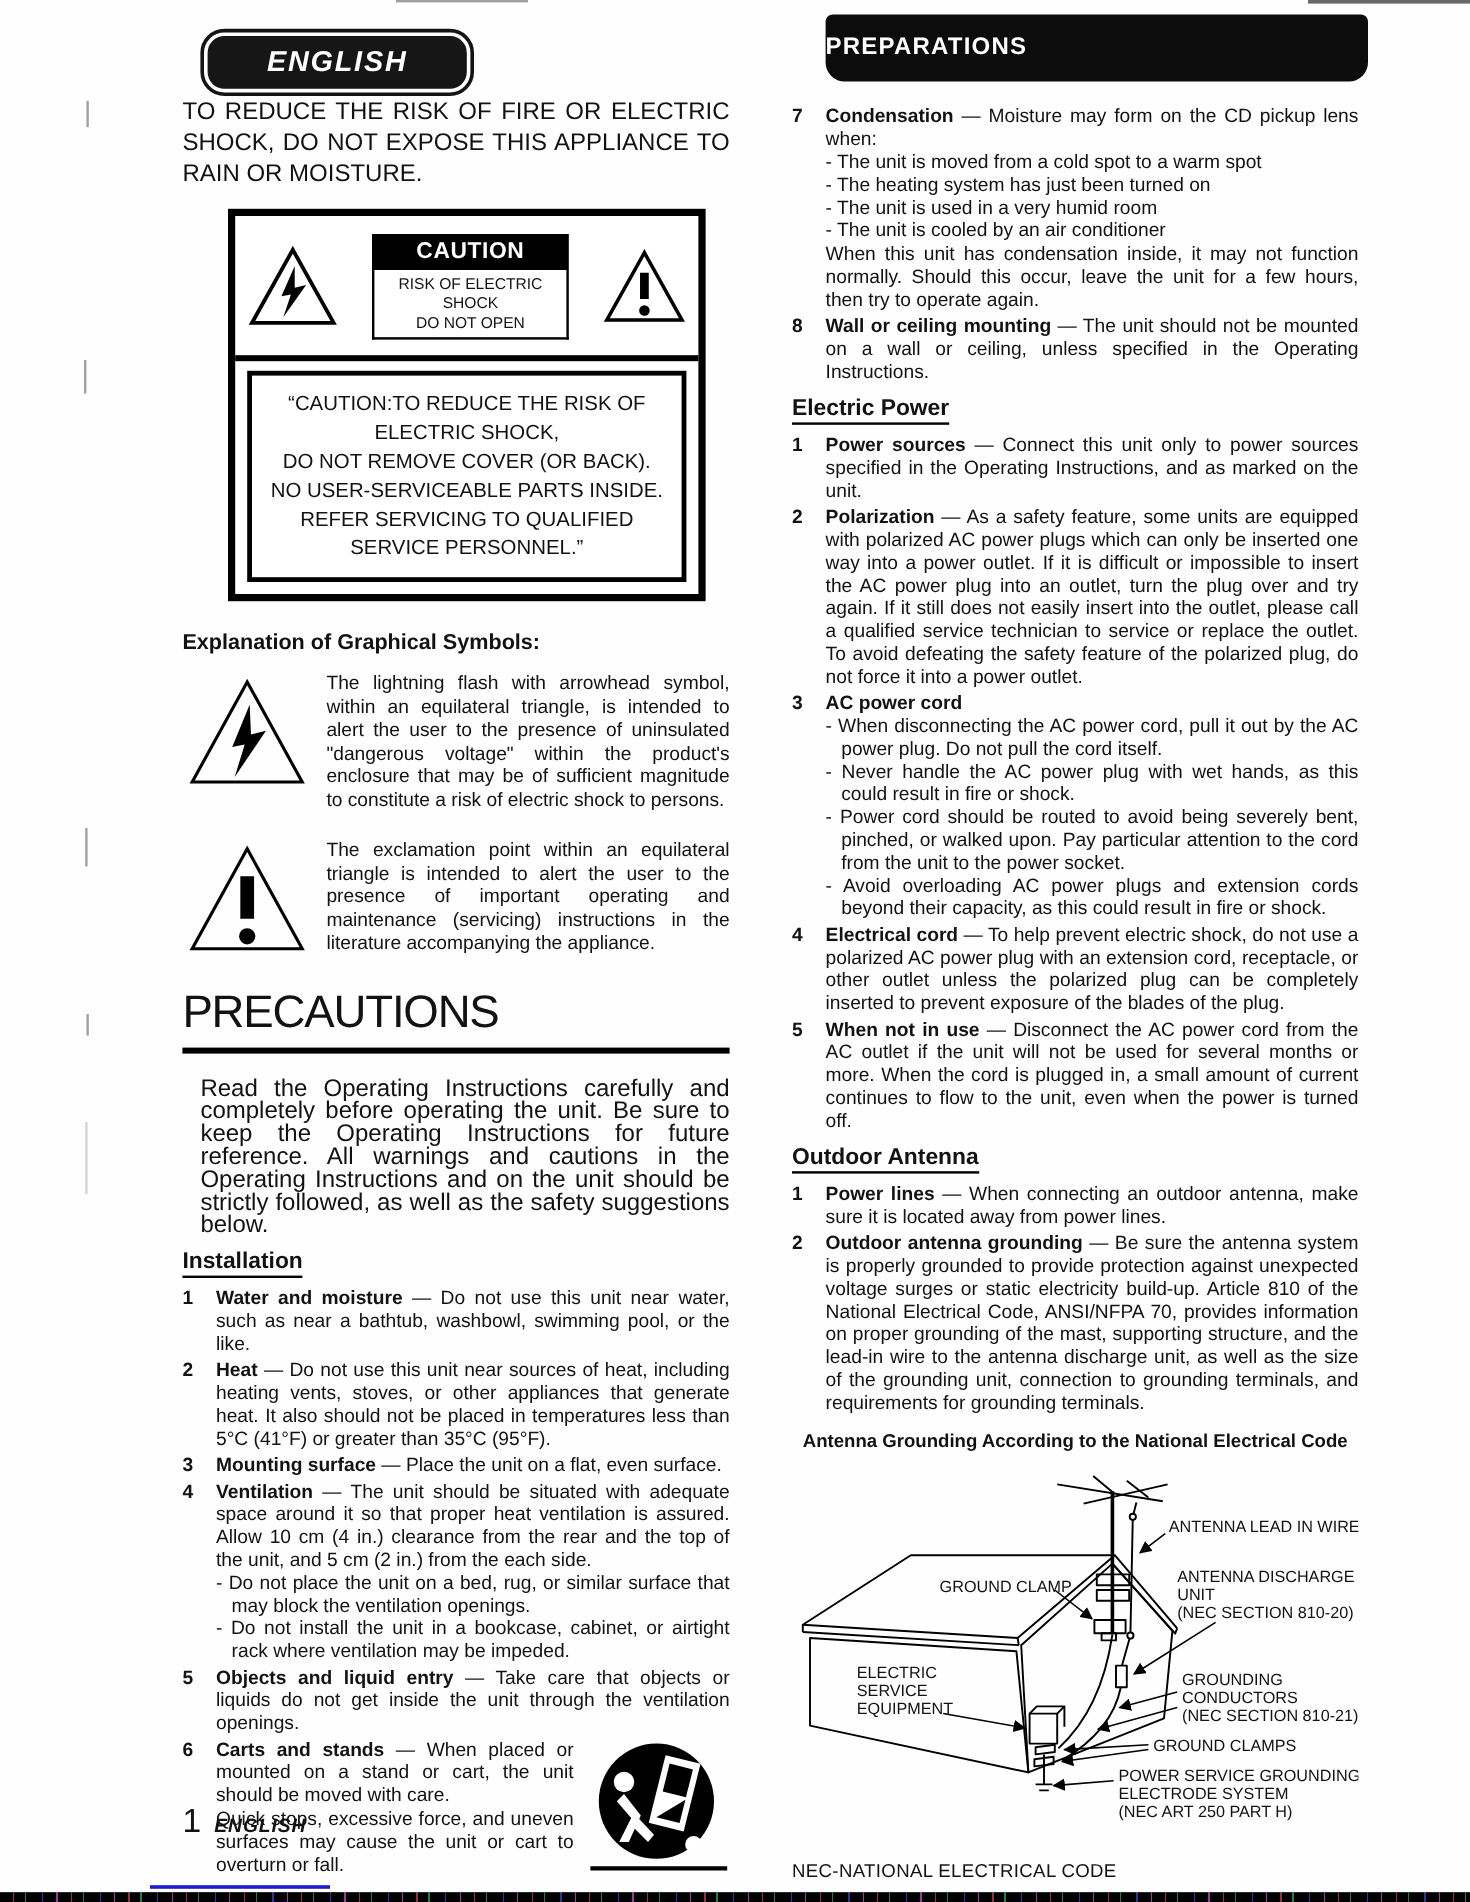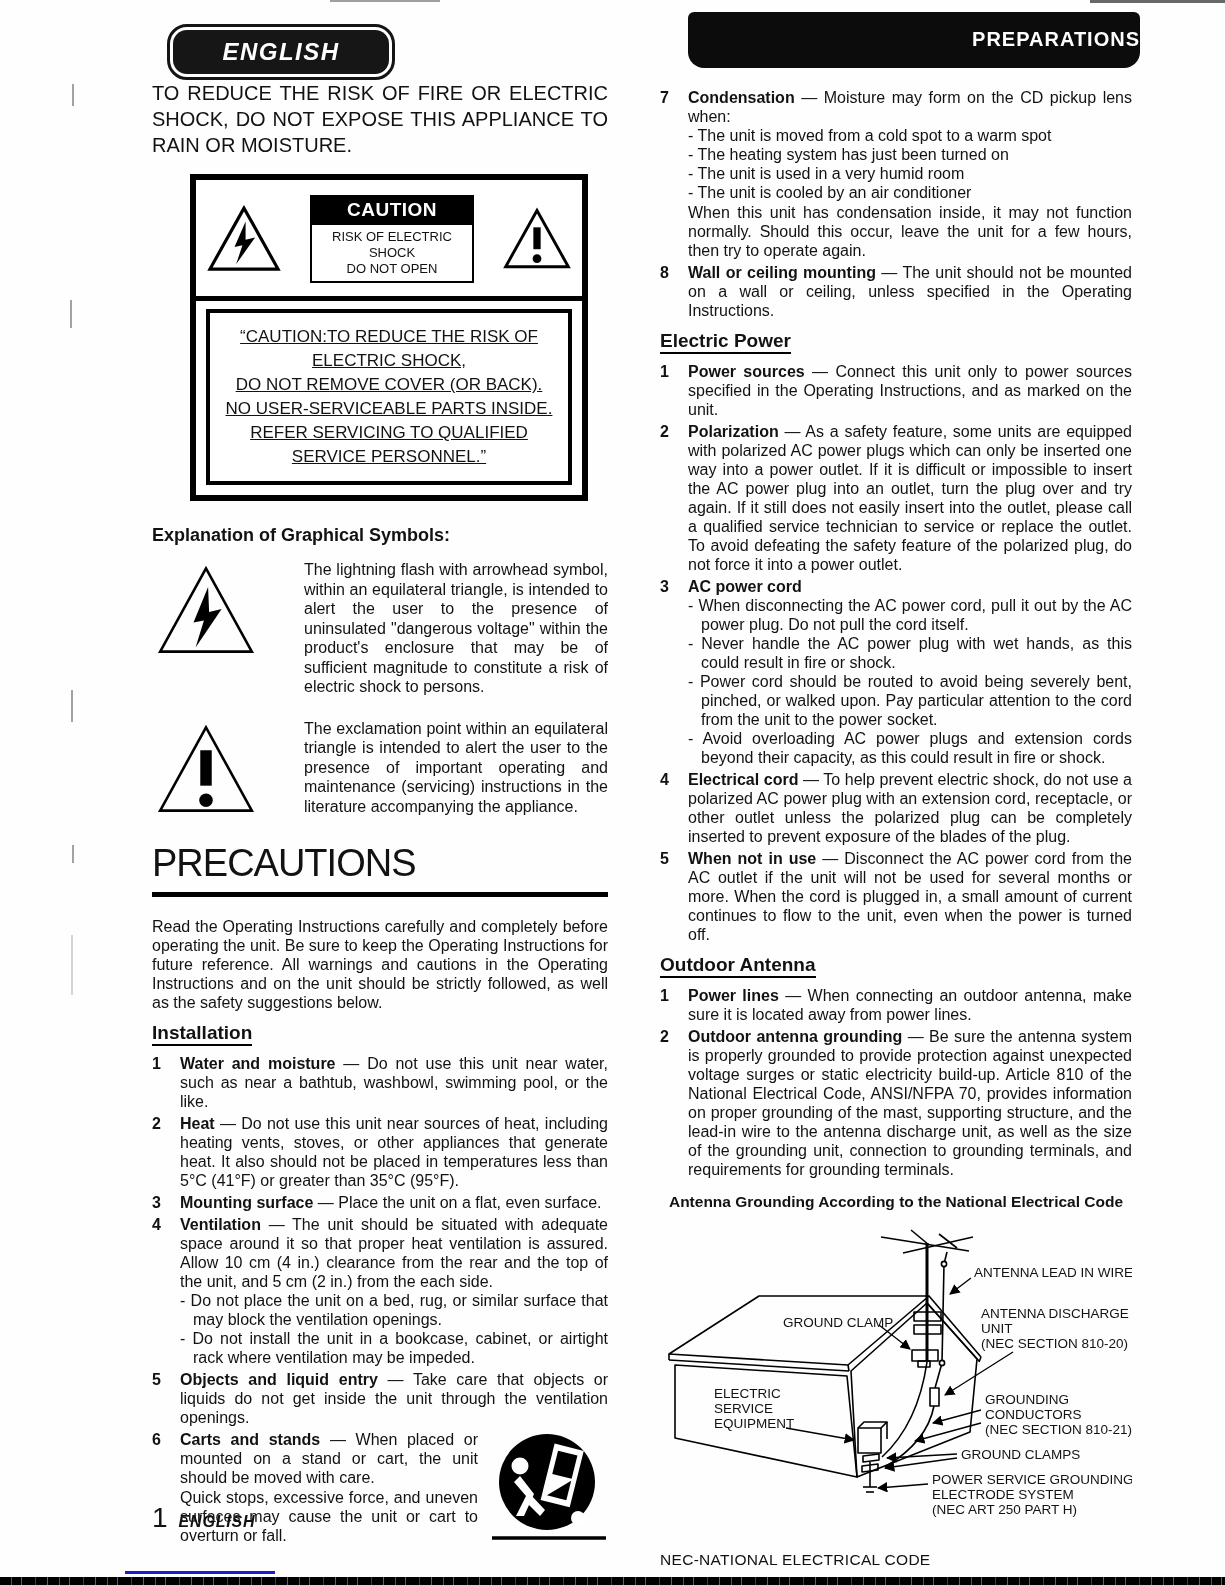--- a/index.html
+++ b/index.html
@@ -7,21 +7,21 @@
     position:relative; width:1225px; height:1585px; margin:0 auto;
     background:#fefefe; color:#121212;
     font-family:"Liberation Sans", sans-serif;
     overflow:hidden;
   }
   
   .col-left  { position:absolute; left:152px; top:24px;  width:456px; }
   .col-right { position:absolute; left:660px; top:12px;  width:472px; }
 
   
-  .jtext { font-size:16px; line-height:19px; text-align:justify; }
+  .jtext { font-size:20px; line-height:19px; text-align:justify;margin-left:15px; }
   .item { display:flex; margin-top:3px; }
   .item .num { flex:0 0 28px; font-weight:700; font-size:16px; line-height:19px; }
   .item .bd  { flex:1; font-size:16px; line-height:19px; text-align:justify; }
   .dash { padding-left:13px; text-indent:-13px; text-align:justify; }
   .cont { margin-top:1px; }
   .sec-head { display:inline-block; font-size:19px; font-weight:700;
               border-bottom:2px solid #000; margin:10px 0 5px; line-height:22px; }
 
   
   .badge-outer { margin-left:15px; width:216px; border:3px solid #141414;
@@ -37,38 +37,38 @@
   
   .cbox { margin:16px 0 0 38px; width:386px; border:6px solid #000; background:#fff; }
   .cb-top { display:flex; align-items:center; justify-content:space-between; padding:15px 10px 13px; }
   .cb-mid { width:164px; }
   .cb-caution { background:#000; color:#fff; font-weight:700; font-size:19px;
                 text-align:center; padding:4px 0; letter-spacing:.5px; }
   .cb-risk { border:2px solid #000; border-top:none; text-align:center; font-size:13px;
              line-height:16px; padding:4px 2px; }
   .cb-sep { height:5px; background:#000; }
   .cb-inner { border:4px solid #000; margin:8px 10px 10px; padding:12px 4px;
-              text-align:center; font-size:17px; line-height:24px;text-decoration:underline; }
+              text-align:center; font-size:17px; line-height:24px; }
 
   
   .sym-head { font-size:18px; font-weight:700; margin:24px 0 14px; }
-  .sym-row { display:flex; gap:44px; margin:10px 0 22px; align-items:flex-start; }
+  .sym-row { display:flex; gap:12px; margin:10px 0 22px; align-items:flex-start; }
   .sym-icon { flex:0 0 108px; display:flex; justify-content:center; padding-top:4px; }
   .sym-text { flex:1; font-size:16px; line-height:19.5px; text-align:justify; }
 
   
   .prec-title { font-size:38px; font-weight:400; letter-spacing:-1px; margin:26px 0 0; }
   .prec-rule  { height:5px; background:#000; margin:7px 0 20px; }
 
   
   .cart-float { float:right; width:118px; margin:2px 0 2px 12px; }
 
   
   .prep-banner { margin-left:28px; width:452px; background:#0c0c0c; color:#fff;
-                 text-align:right; font-weight:700; font-size:20px; letter-spacing:1px;
+                 text-align:left; font-weight:700; font-size:20px; letter-spacing:1px;
                  padding:16px 0 17px; border-radius:6px 6px 16px 16px; }
   .rc-content { margin-top:20px; }
 
   .diag-title { font-size:15.5px; font-weight:700; text-align:center; margin:14px 0 0; }
   svg.diagram { display:block; width:472px; height:340px; }
   .nec-caption { font-size:15.5px; margin-top:0; letter-spacing:.3px; }
 
   
   .footer { position:absolute; left:152px; top:1502px; display:flex; align-items:baseline; gap:11px; }
   .page-num { font-size:28px; font-weight:400; }

